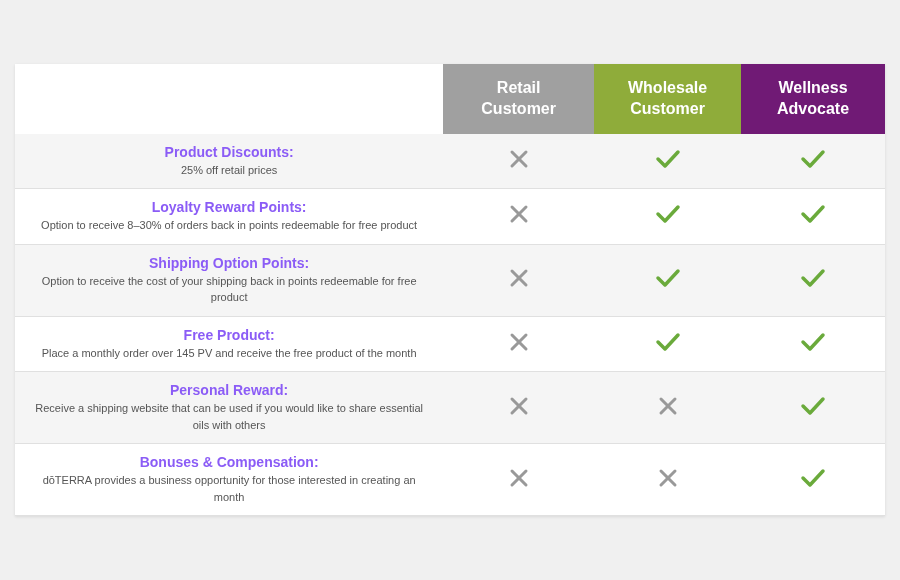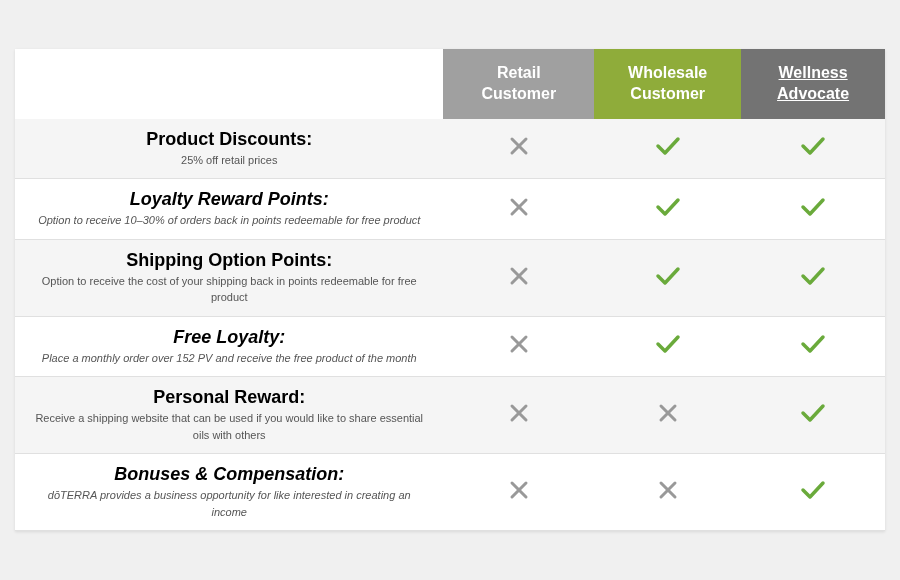--- a/index.html
+++ b/index.html
@@ -30,55 +30,53 @@
     }
     .header-retail {
       background: #a0a0a0;
       width: 152px;
     }
     .header-wholesale {
       background: #8fac3a;
       width: 148px;
     }
     .header-wellness {
-      background: #737373;
+      background: #701a75;
       width: 145px;
-      text-decoration: underline;
     }
     .header-feature {
       background: white;
       width: 435px;
     }
     .comparison-table td {
       padding: 10px 14px;
       vertical-align: middle;
       text-align: center;
       border-bottom: 1px solid #e0e0e0;
     }
     .feature-cell {
       text-align: left;
       padding: 12px 20px;
     }
     .feature-title {
       font-weight: bold;
-      font-size: 18px;
-      color: #000000;
+      font-size: 14px;
+      color: #8b5cf6;
     }
     .feature-desc {
       font-size: 11px;
       color: #555;
       line-height: 1.5;
       margin-top: 2px;
     }
     .row-odd {
       background: #f5f5f5;
     }
     .row-even {
       background: #ffffff;
-      font-style: italic;
     }
     .check-svg {
       display: inline-block;
       width: 28px;
       height: 28px;
     }
     .cross-svg {
       display: inline-block;
       width: 24px;
       height: 24px;
@@ -115,21 +113,21 @@
     <td><svg class="check-svg" viewBox="0 0 28 28" xmlns="http://www.w3.org/2000/svg">
       <polyline points="4,14 11,21 24,7" stroke="#6aaa3b" stroke-width="3.5" stroke-linecap="round" stroke-linejoin="round" fill="none"></polyline>
     </svg></td>
     <td><svg class="check-svg" viewBox="0 0 28 28" xmlns="http://www.w3.org/2000/svg">
       <polyline points="4,14 11,21 24,7" stroke="#6aaa3b" stroke-width="3.5" stroke-linecap="round" stroke-linejoin="round" fill="none"></polyline>
     </svg></td>
   </tr>
       <tr class="row-even">
     <td class="feature-cell">
       <div class="feature-title">Loyalty Reward Points:</div>
-      <div class="feature-desc">Option to receive 10–30% of orders back in points redeemable for free product</div>
+      <div class="feature-desc">Option to receive 8–30% of orders back in points redeemable for free product</div>
     </td>
     <td><svg class="cross-svg" viewBox="0 0 24 24" xmlns="http://www.w3.org/2000/svg">
       <line x1="5" y1="5" x2="19" y2="19" stroke="#999" stroke-width="3" stroke-linecap="round"></line>
       <line x1="19" y1="5" x2="5" y2="19" stroke="#999" stroke-width="3" stroke-linecap="round"></line>
     </svg></td>
     <td><svg class="check-svg" viewBox="0 0 28 28" xmlns="http://www.w3.org/2000/svg">
       <polyline points="4,14 11,21 24,7" stroke="#6aaa3b" stroke-width="3.5" stroke-linecap="round" stroke-linejoin="round" fill="none"></polyline>
     </svg></td>
     <td><svg class="check-svg" viewBox="0 0 28 28" xmlns="http://www.w3.org/2000/svg">
       <polyline points="4,14 11,21 24,7" stroke="#6aaa3b" stroke-width="3.5" stroke-linecap="round" stroke-linejoin="round" fill="none"></polyline>
@@ -146,22 +144,22 @@
     </svg></td>
     <td><svg class="check-svg" viewBox="0 0 28 28" xmlns="http://www.w3.org/2000/svg">
       <polyline points="4,14 11,21 24,7" stroke="#6aaa3b" stroke-width="3.5" stroke-linecap="round" stroke-linejoin="round" fill="none"></polyline>
     </svg></td>
     <td><svg class="check-svg" viewBox="0 0 28 28" xmlns="http://www.w3.org/2000/svg">
       <polyline points="4,14 11,21 24,7" stroke="#6aaa3b" stroke-width="3.5" stroke-linecap="round" stroke-linejoin="round" fill="none"></polyline>
     </svg></td>
   </tr>
       <tr class="row-even">
     <td class="feature-cell">
-      <div class="feature-title">Free Loyalty:</div>
-      <div class="feature-desc">Place a monthly order over 152 PV and receive the free product of the month</div>
+      <div class="feature-title">Free Product:</div>
+      <div class="feature-desc">Place a monthly order over 145 PV and receive the free product of the month</div>
     </td>
     <td><svg class="cross-svg" viewBox="0 0 24 24" xmlns="http://www.w3.org/2000/svg">
       <line x1="5" y1="5" x2="19" y2="19" stroke="#999" stroke-width="3" stroke-linecap="round"></line>
       <line x1="19" y1="5" x2="5" y2="19" stroke="#999" stroke-width="3" stroke-linecap="round"></line>
     </svg></td>
     <td><svg class="check-svg" viewBox="0 0 28 28" xmlns="http://www.w3.org/2000/svg">
       <polyline points="4,14 11,21 24,7" stroke="#6aaa3b" stroke-width="3.5" stroke-linecap="round" stroke-linejoin="round" fill="none"></polyline>
     </svg></td>
     <td><svg class="check-svg" viewBox="0 0 28 28" xmlns="http://www.w3.org/2000/svg">
       <polyline points="4,14 11,21 24,7" stroke="#6aaa3b" stroke-width="3.5" stroke-linecap="round" stroke-linejoin="round" fill="none"></polyline>
@@ -180,21 +178,21 @@
       <line x1="5" y1="5" x2="19" y2="19" stroke="#999" stroke-width="3" stroke-linecap="round"></line>
       <line x1="19" y1="5" x2="5" y2="19" stroke="#999" stroke-width="3" stroke-linecap="round"></line>
     </svg></td>
     <td><svg class="check-svg" viewBox="0 0 28 28" xmlns="http://www.w3.org/2000/svg">
       <polyline points="4,14 11,21 24,7" stroke="#6aaa3b" stroke-width="3.5" stroke-linecap="round" stroke-linejoin="round" fill="none"></polyline>
     </svg></td>
   </tr>
       <tr class="row-even">
     <td class="feature-cell">
       <div class="feature-title">Bonuses &amp; Compensation:</div>
-      <div class="feature-desc">dōTERRA provides a business opportunity for like interested in creating an income</div>
+      <div class="feature-desc">dōTERRA provides a business opportunity for those interested in creating an month</div>
     </td>
     <td><svg class="cross-svg" viewBox="0 0 24 24" xmlns="http://www.w3.org/2000/svg">
       <line x1="5" y1="5" x2="19" y2="19" stroke="#999" stroke-width="3" stroke-linecap="round"></line>
       <line x1="19" y1="5" x2="5" y2="19" stroke="#999" stroke-width="3" stroke-linecap="round"></line>
     </svg></td>
     <td><svg class="cross-svg" viewBox="0 0 24 24" xmlns="http://www.w3.org/2000/svg">
       <line x1="5" y1="5" x2="19" y2="19" stroke="#999" stroke-width="3" stroke-linecap="round"></line>
       <line x1="19" y1="5" x2="5" y2="19" stroke="#999" stroke-width="3" stroke-linecap="round"></line>
     </svg></td>
     <td><svg class="check-svg" viewBox="0 0 28 28" xmlns="http://www.w3.org/2000/svg">

